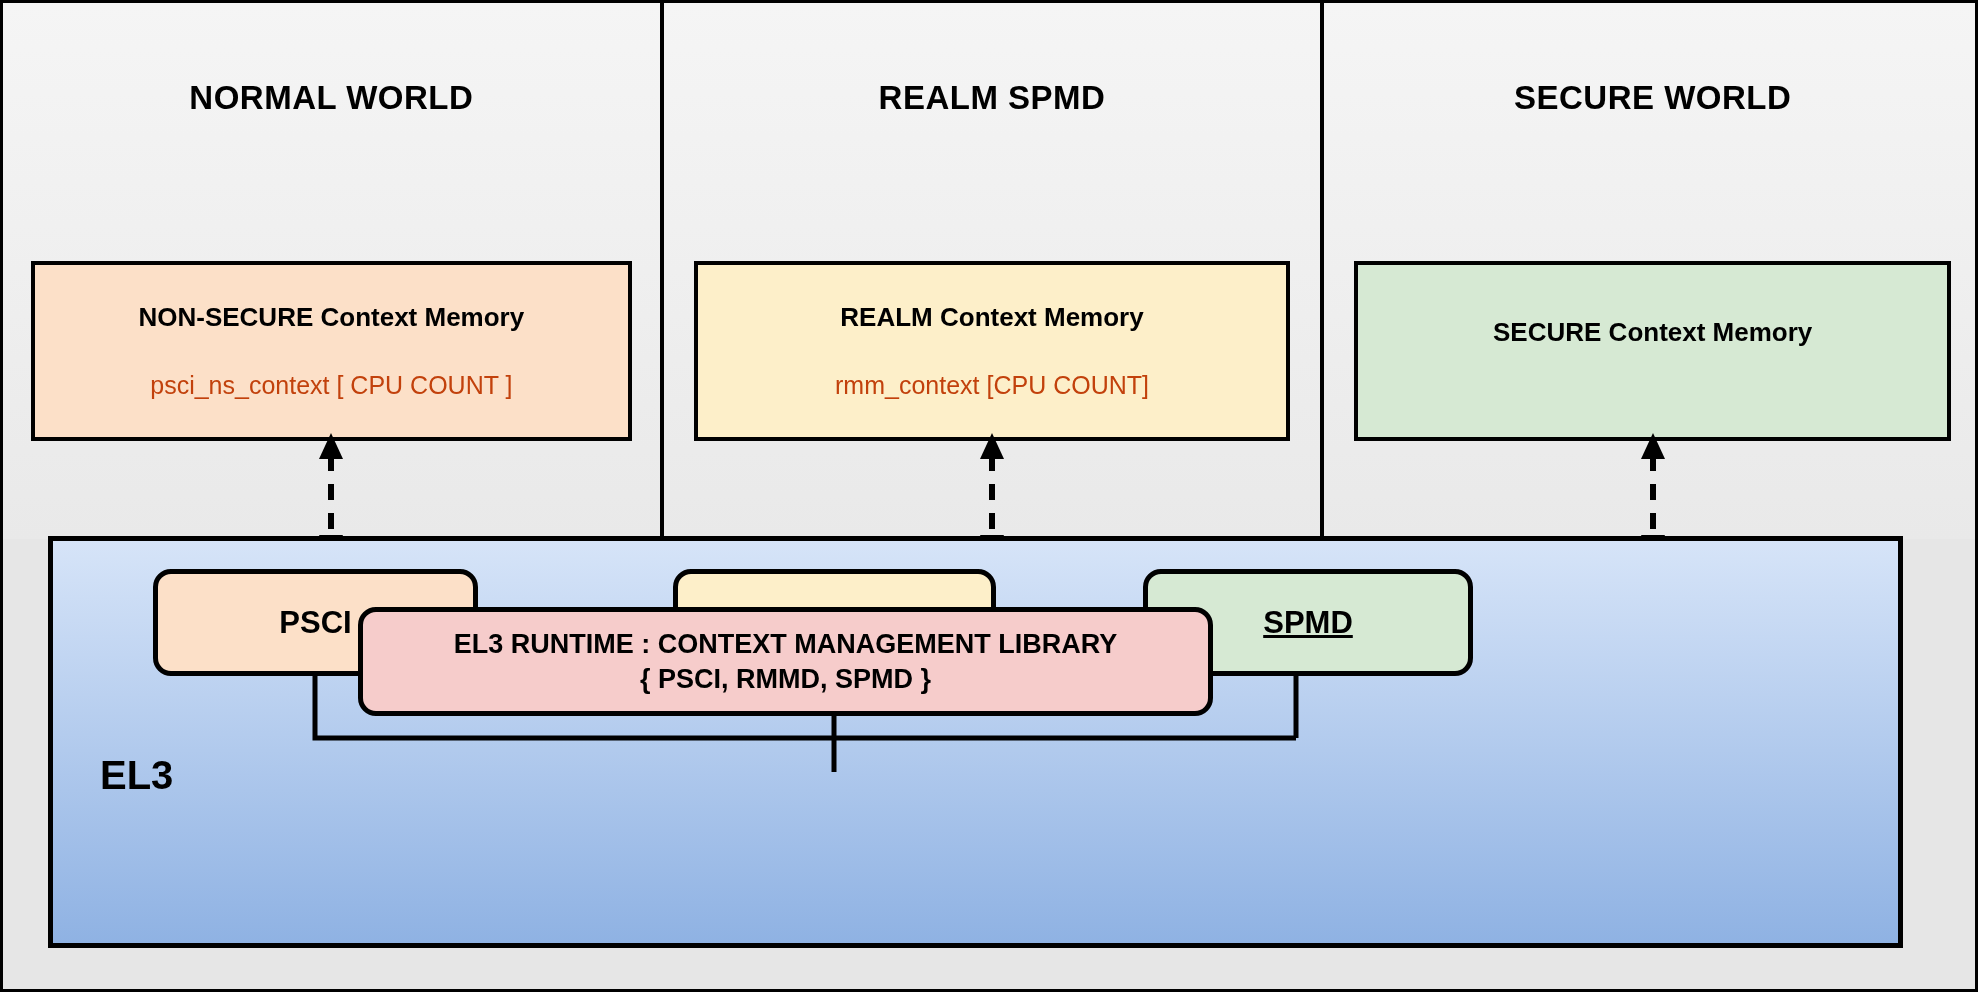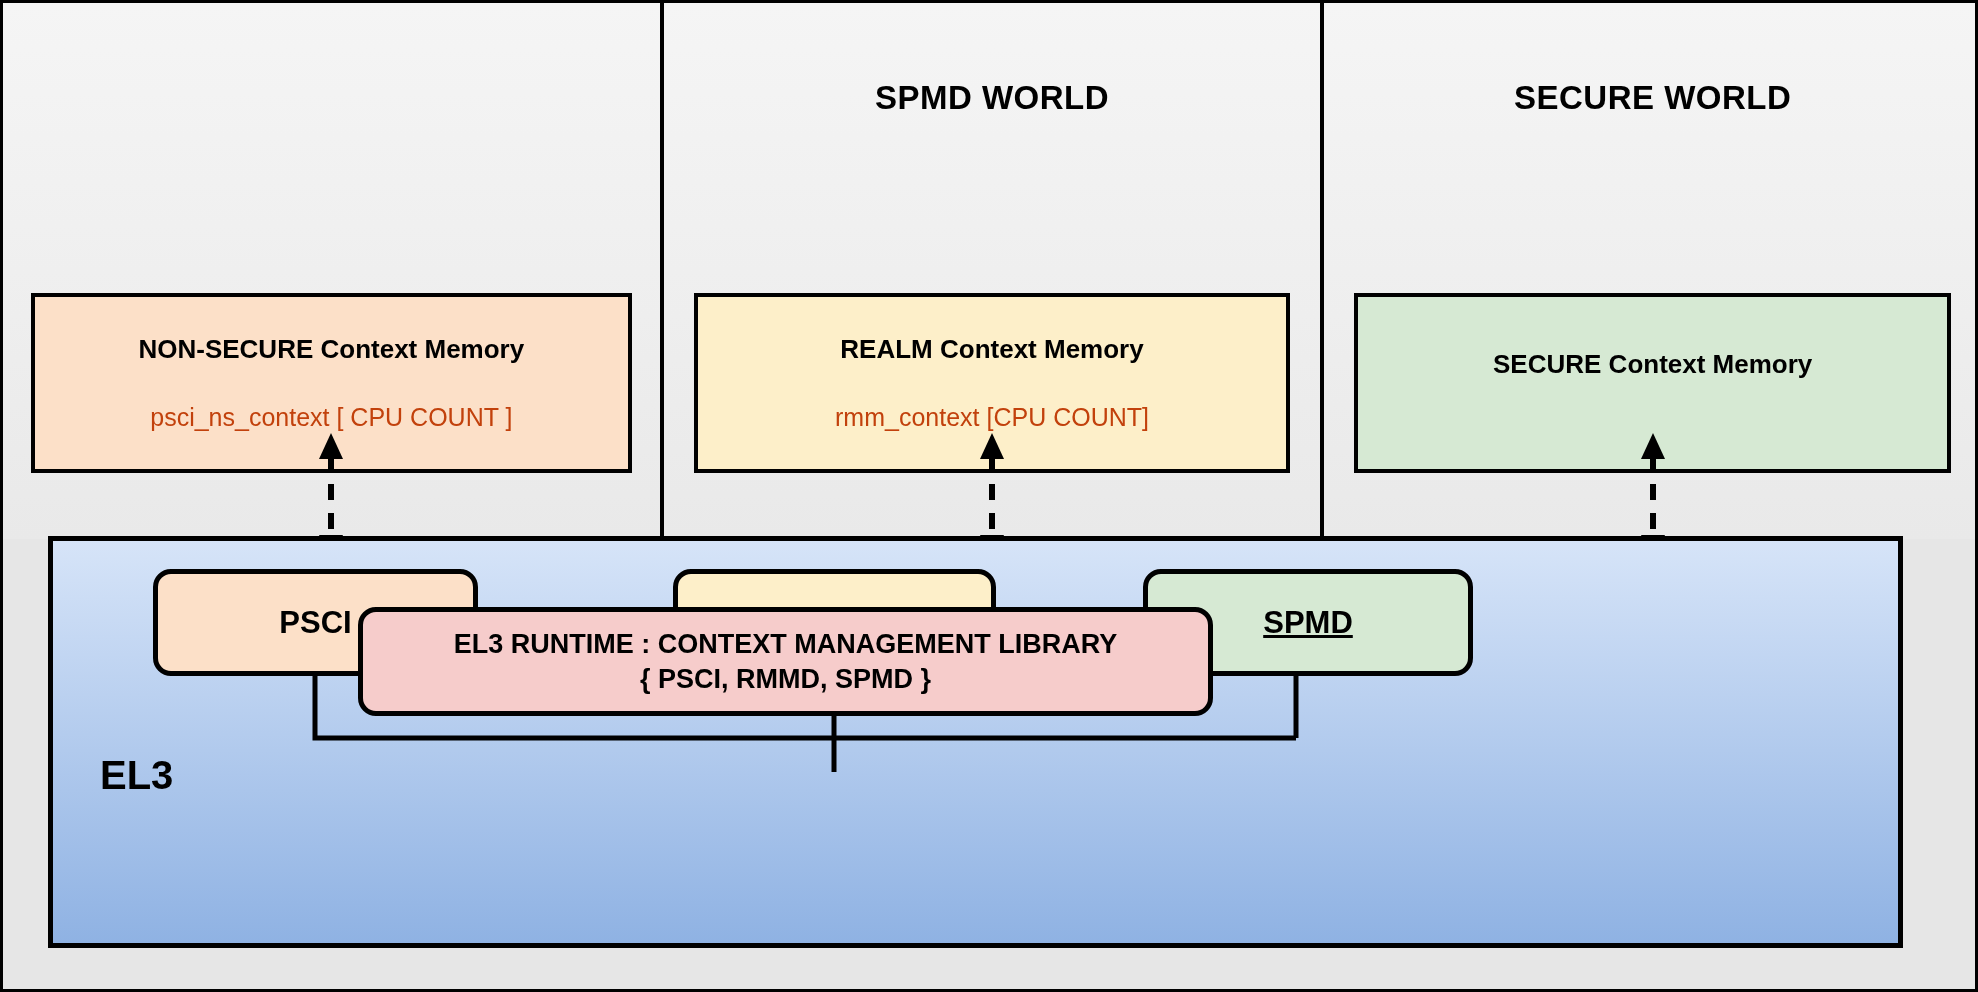--- a/index.html
+++ b/index.html
@@ -52,21 +52,20 @@
   .ctx-box {
     position: absolute;
     top: 258px;
     height: 180px;
     border: 4px solid #000000;
     box-sizing: border-box;
     display: flex;
     flex-direction: column;
     align-items: center;
     justify-content: center;
-    margin-top: 32px;
   }
   .ctx-box.ns   { left: 28px;  right: 28px; background: #fce0c8; }
   .ctx-box.rlm  { left: 30px;  right: 30px; background: #fdefc9; justify-content: center; }
   .ctx-box.sec  { left: 30px;  right: 30px; background: #d6e9d3; gap: 26px; }
 
   .ctx-title {
     font-size: 26px;
     font-weight: bold;
     color: #000000;
     margin-bottom: 38px;
@@ -160,33 +159,34 @@
   }
 </style>
 </head>
 <body>
 
 <div id="stage">
 
   <div class="worlds">
 
     <div class="world-col">
+      <div class="world-title">NORMAL WORLD</div>
       <div class="ctx-box ns">
         <div class="ctx-title">NON-SECURE Context Memory</div>
         <div class="ctx-sub">psci_ns_context  [ CPU COUNT ]</div>
       </div>
       <svg class="arrow" style="left:50%;" viewBox="0 0 34 128">
         <line x1="17" y1="22" x2="17" y2="106" stroke="#000" stroke-width="6" stroke-dasharray="16,13"></line>
         <polygon points="17,0 5,26 29,26" fill="#000"></polygon>
         <polygon points="17,128 5,102 29,102" fill="#000"></polygon>
       </svg>
     </div>
 
     <div class="world-col">
-      <div class="world-title">SPMD WORLD</div>
+      <div class="world-title">REALM SPMD</div>
       <div class="ctx-box rlm">
         <div class="ctx-title">REALM Context Memory</div>
         <div class="ctx-sub">rmm_context [CPU COUNT]</div>
       </div>
       <svg class="arrow" style="left:50%;" viewBox="0 0 34 128">
         <line x1="17" y1="22" x2="17" y2="106" stroke="#000" stroke-width="6" stroke-dasharray="16,13"></line>
         <polygon points="17,0 5,26 29,26" fill="#000"></polygon>
         <polygon points="17,128 5,102 29,102" fill="#000"></polygon>
       </svg>
     </div>

